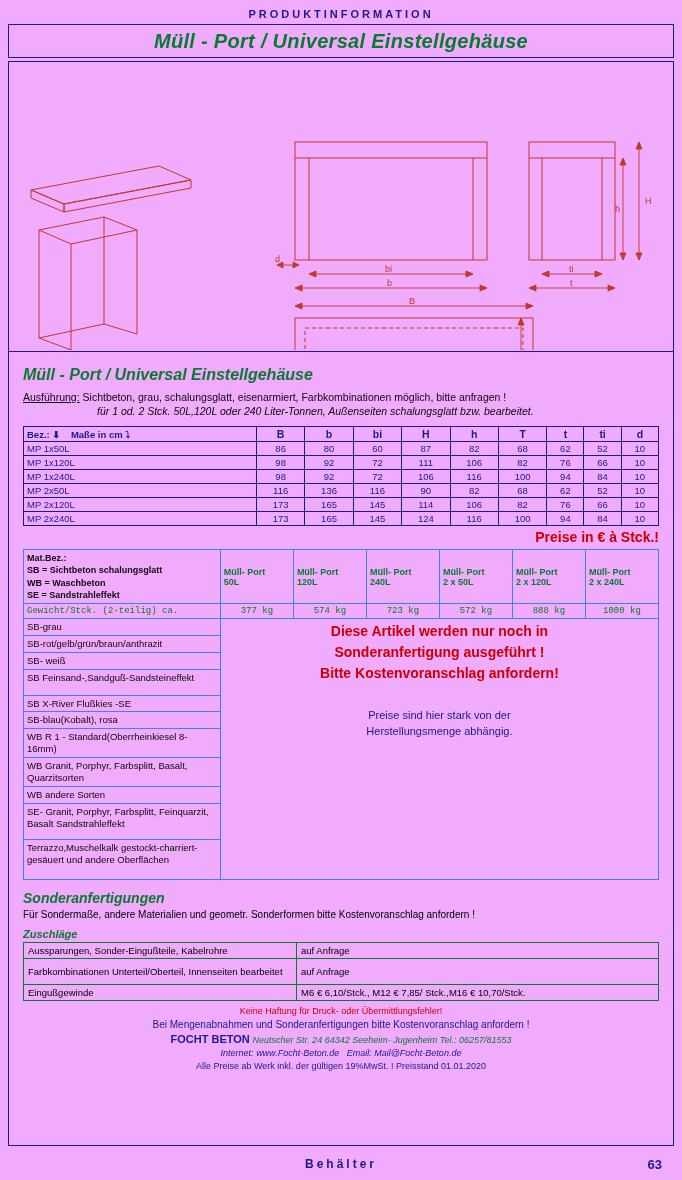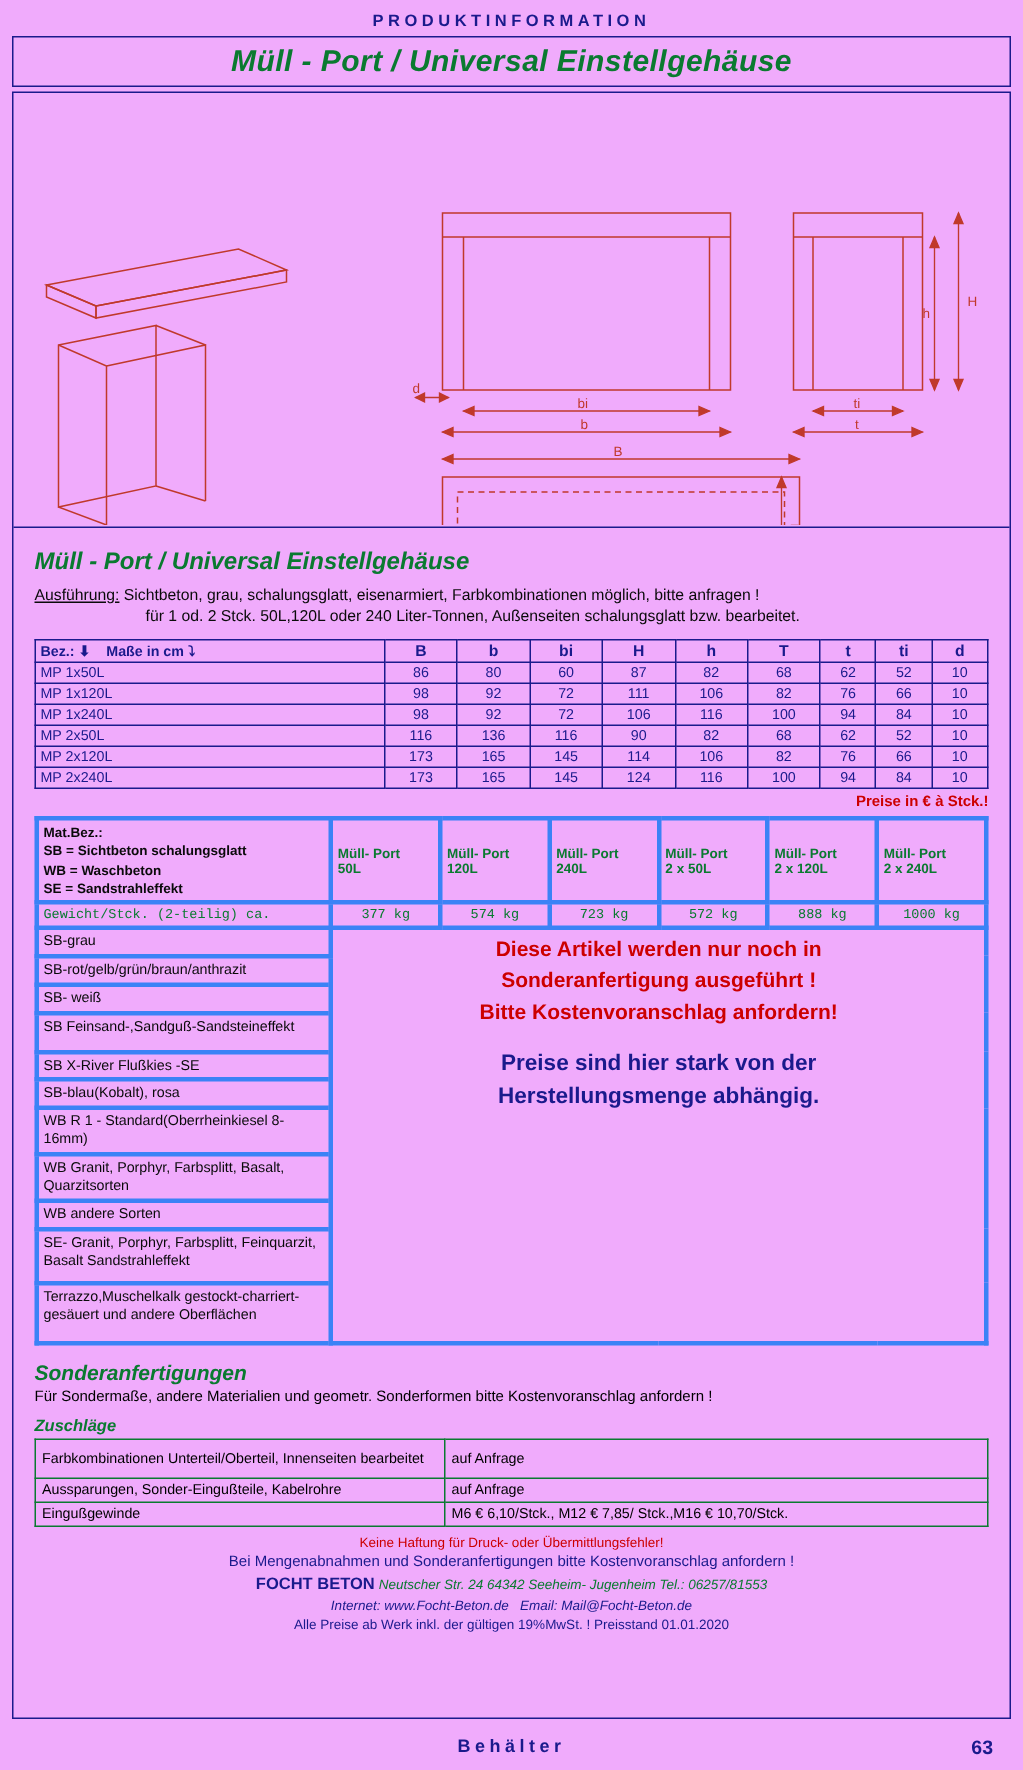--- a/index.html
+++ b/index.html
@@ -61,21 +61,21 @@
     font-size: 16px;
     padding: 14px 14px 2px 14px;
   }
   .sec-sub {
     font-size: 10.5px;
     color: #0a0a0a;
     padding: 4px 14px 0 14px;
     line-height: 1.35;
   }
   .sec-sub .ul { text-decoration: underline; font-weight: normal; }
-  .indent { padding-left: 74px; }
+  .indent { padding-left: 74px; font-style: italic; }
   
   table { border-collapse: collapse; }
   .dim-table {
     margin: 8px 14px 0 14px;
     width: calc(100% - 28px);
     font-size: 9.5px;
   }
   .dim-table th, .dim-table td {
     border: 1px solid #1a1a8c;
     padding: 1px 3px;
@@ -92,35 +92,35 @@
     font-weight: normal;
   }
   .dim-table th.lbl {
     text-align: left;
     font-size: 9.5px;
   }
   .price-note {
     text-align: right;
     color: #cc0000;
     font-weight: bold;
-    font-size: 10px;
+    font-size: 14px;
     padding: 3px 14px 0 0;
   }
   
   .mat-wrap {
     margin: 4px 14px 0 14px;
     width: calc(100% - 28px);
   }
   .mat-table {
     width: 100%;
     font-size: 9.5px;
     table-layout: fixed;
   }
   .mat-table td, .mat-table th {
-    border: 3px solid #3b82f6;
+    border: 1px solid #3b82f6;
     vertical-align: top;
     padding: 2px 3px;
     color: #0a0a0a;
   }
   .mat-table .hdr-cell {
     color: #0a7a30;
     font-weight: bold;
     font-size: 9px;
     vertical-align: middle;
   }
@@ -150,24 +150,24 @@
     padding: 10px;
   }
   .merged-note .l1 {
     color: #cc0000;
     font-weight: bold;
     font-size: 14px;
     line-height: 1.5;
   }
   .merged-note .l2 {
     color: #1a1a8c;
-    font-weight: bold;
-    font-size: 15px;
+    font-weight: normal;
+    font-size: 11px;
     line-height: 1.45;
-    margin-top: 13px;
+    margin-top: 24px;
   }
   
   .sonder-title {
     color: #0a7a30;
     font-style: italic;
     font-weight: bold;
     font-size: 14px;
     padding: 10px 14px 0 14px;
   }
   .sonder-sub {
@@ -537,25 +537,25 @@
         </table>
     </div>
 
     <div class="sonder-title">Sonderanfertigungen</div>
     <div class="sonder-sub">Für Sondermaße, andere Materialien und geometr. Sonderformen bitte Kostenvoranschlag anfordern !</div>
     <div class="zuschlag-title">Zuschläge</div>
 
     <table class="zu-table">
       <tbody>
           <tr>
-        <td class="w1" style="height:26px">Farbkombinationen Unterteil/Oberteil, Innenseiten bearbeitet</td>
+        <td class="w1">Aussparungen, Sonder-Eingußteile, Kabelrohre</td>
         <td>auf Anfrage</td>
       </tr>
       <tr>
-        <td class="w1">Aussparungen, Sonder-Eingußteile, Kabelrohre</td>
+        <td class="w1" style="height:26px">Farbkombinationen Unterteil/Oberteil, Innenseiten bearbeitet</td>
         <td>auf Anfrage</td>
       </tr>
       <tr>
         <td class="w1">Eingußgewinde</td>
         <td>M6   € 6,10/Stck., M12  € 7,85/ Stck.,M16  € 10,70/Stck.</td>
       </tr>
     </tbody>
       </table>
 
     <div class="disclaimer">Keine Haftung für Druck- oder Übermittlungsfehler!</div>

